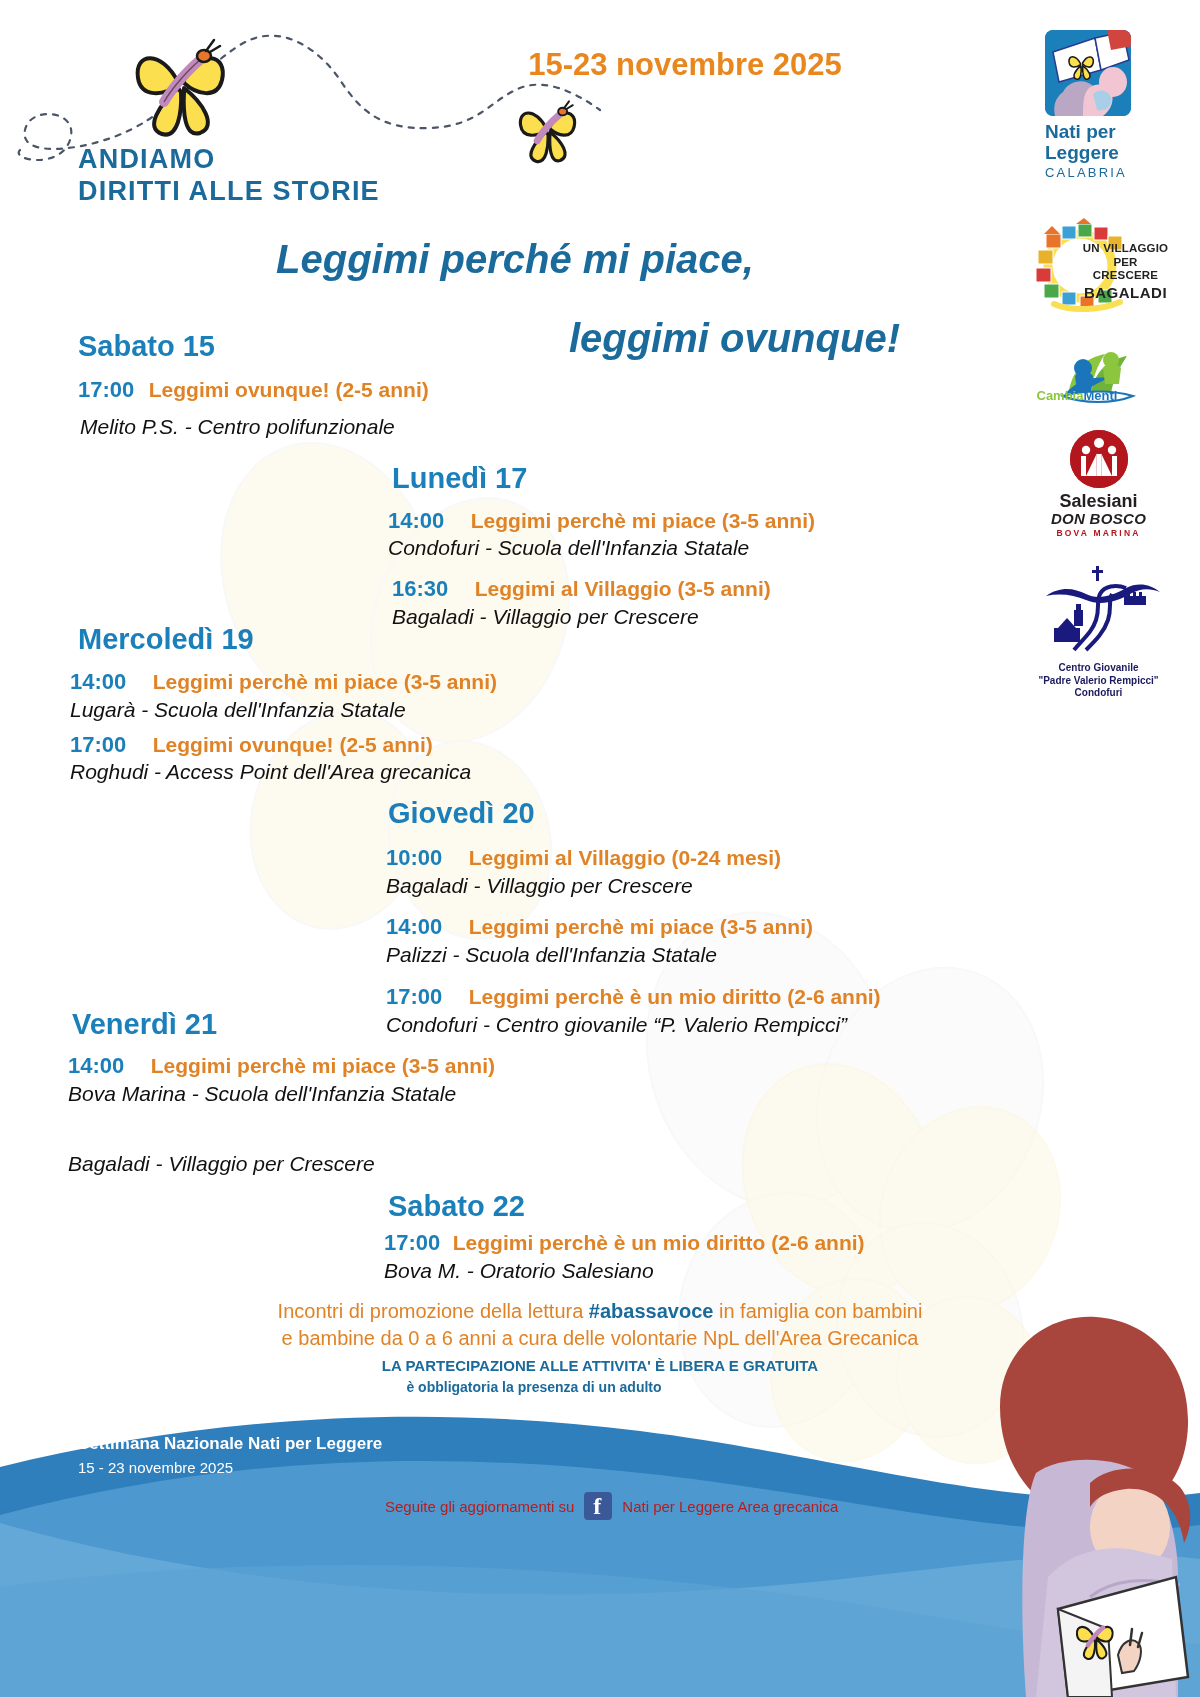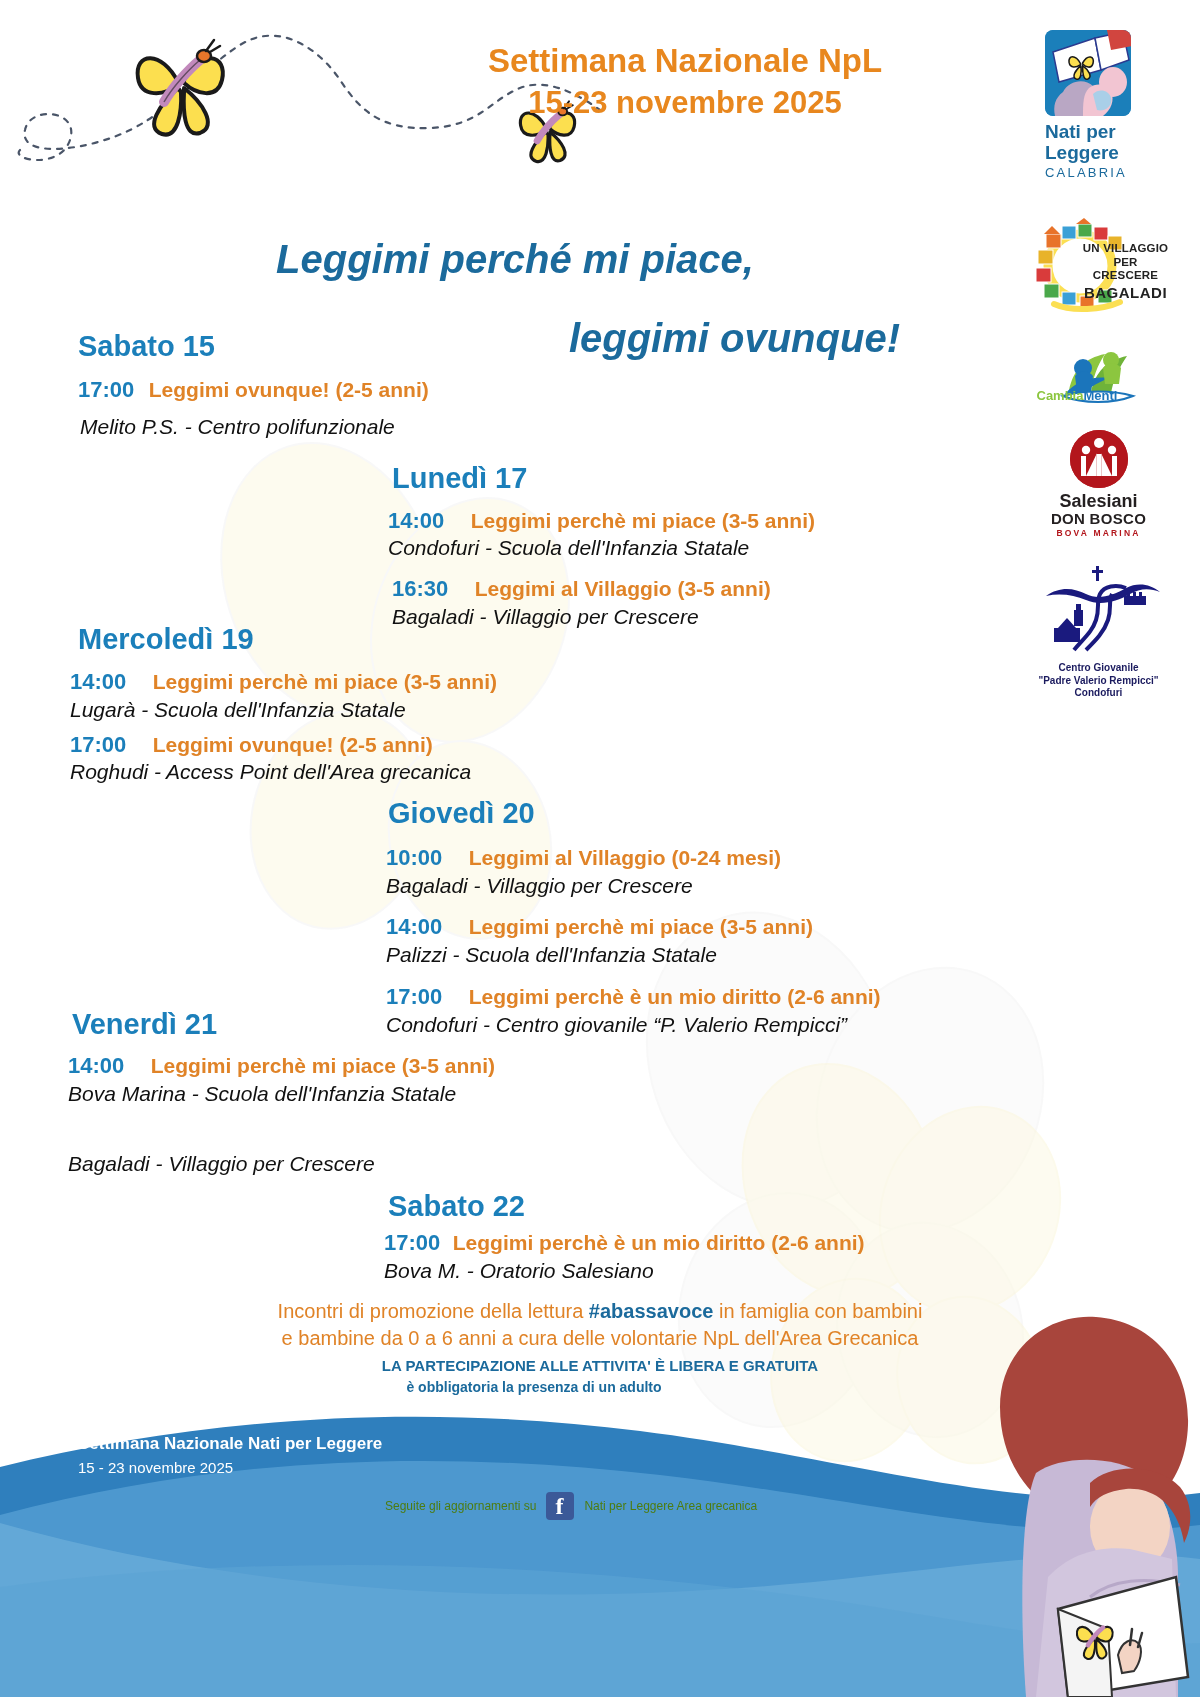--- a/index.html
+++ b/index.html
@@ -51,21 +51,21 @@
   .vil-txt .v1 { font-size:11.5px; font-weight:bold; color:#222; line-height:13.5px; letter-spacing:.2px;}
   .vil-txt .v2 { font-size:15px; font-weight:bold; color:#222; letter-spacing:.5px; margin-top:1px;}
 
   
   .cam-wrap { position:relative; width:140px; height:80px; }
   .cam-txt { position:absolute; left:8px; top:52px; font-size:13px; font-weight:bold; }
 
   
   .sal-circle { width:58px; height:58px; border-radius:50%; background:#b3161c; position:relative;}
   .sal-t1 { font-size:18px; font-weight:bold; color:#231f20; line-height:20px; margin-top:3px;}
-  .sal-t2 { font-size:15px; font-weight:bold; color:#231f20; line-height:16px; letter-spacing:.3px;}
+  .sal-t2 { font-size:15px; font-weight:bold; color:#231f20; line-height:16px; letter-spacing:.3px;font-style:italic;}
   .sal-t3 { font-size:8.5px; font-weight:bold; color:#b3161c; letter-spacing:2.2px; margin-top:1px;}
 
   
   .cg-txt { font-size:10px; font-weight:bold; color:#1a1a5e; line-height:12.5px; text-align:center; margin-top:4px;}
 
   
   .day { position:absolute; font-size:29px; font-weight:bold; color:#1b7fba; white-space:nowrap;}
   .ev { position:absolute; white-space:nowrap; }
   .ev .time { font-size:22px; font-weight:bold; color:#1b7fba; }
   .ev .name { font-size:21px; font-weight:bold; color:#e08327; }
@@ -80,21 +80,21 @@
   .foot3 { position:absolute; left:0; top:1380px; width:1068px; text-align:center;
            font-size:14px; font-weight:bold; color:#1b6a9c;}
 
   .wave { position:absolute; left:0; bottom:0; width:1200px; height:300px; }
 
   .bottom-left { position:absolute; left:78px; top:1432px; color:#ffffff; }
   .bottom-left .b1 { font-size:17px; font-weight:bold; line-height:23px;}
   .bottom-left .b2 { font-size:15px; line-height:22px; margin-top:2px;}
 
   .fb-row { position:absolute; left:385px; top:1492px; display:flex; align-items:center; gap:10px;}
-  .fb-row .seg { font-size:12px; color:#4d7c0f;}
+  .fb-row .seg { font-size:15px; color:#b91c1c;}
   .fb-icon { width:28px; height:28px; background:#3b5998; border-radius:4px; position:relative; }
   .fb-icon:after { content:"f"; position:absolute; left:9px; top:1px; color:#fff;
                    font-family:"Liberation Serif", serif; font-weight:bold; font-size:24px;}
 
   .reader { position:absolute; right:0; bottom:0; width:260px; height:420px; }
 </style>
 </head>
 <body>
 
 <div class="poster">
@@ -159,23 +159,26 @@
         <path d="M58,50 C74,18 102,24 96,50 C91,70 70,64 58,53 Z" fill="#fcdf4f"></path>
         <path d="M52,58 C34,74 18,98 36,104 C52,109 56,82 55,62 Z" fill="#fcdf4f"></path>
         <path d="M58,58 C76,72 92,96 74,103 C58,108 57,80 58,62 Z" fill="#fcdf4f"></path>
       </g>
       <path d="M38,72 C46,58 62,40 74,30" stroke="#c289bc" stroke-width="11" stroke-linecap="round" fill="none"></path>
       <ellipse cx="78" cy="26" rx="7" ry="6" fill="#e8762a" stroke="#1a1a1a" stroke-width="3"></ellipse>
       <path d="M80,21 L88,10 M84,22 L94,16" stroke="#1a1a1a" stroke-width="3" stroke-linecap="round"></path>
     </svg>
   </div>
 
+  <div class="title-left">
+    <div class="l1">ANDIAMO</div>
+    <div class="l2">DIRITTI ALLE STORIE</div>
+  </div>
 
   <div class="npl-head">
-    <div class="h1">Settimana Nazionale NpL</div>
     <div class="h2">15-23 novembre 2025</div>
   </div>
 
   <div class="slogan">
     <div class="s1">Leggimi perché mi piace,</div>
     <div class="s2">leggimi ovunque!</div>
   </div>
 
   <div class="logos">
 

